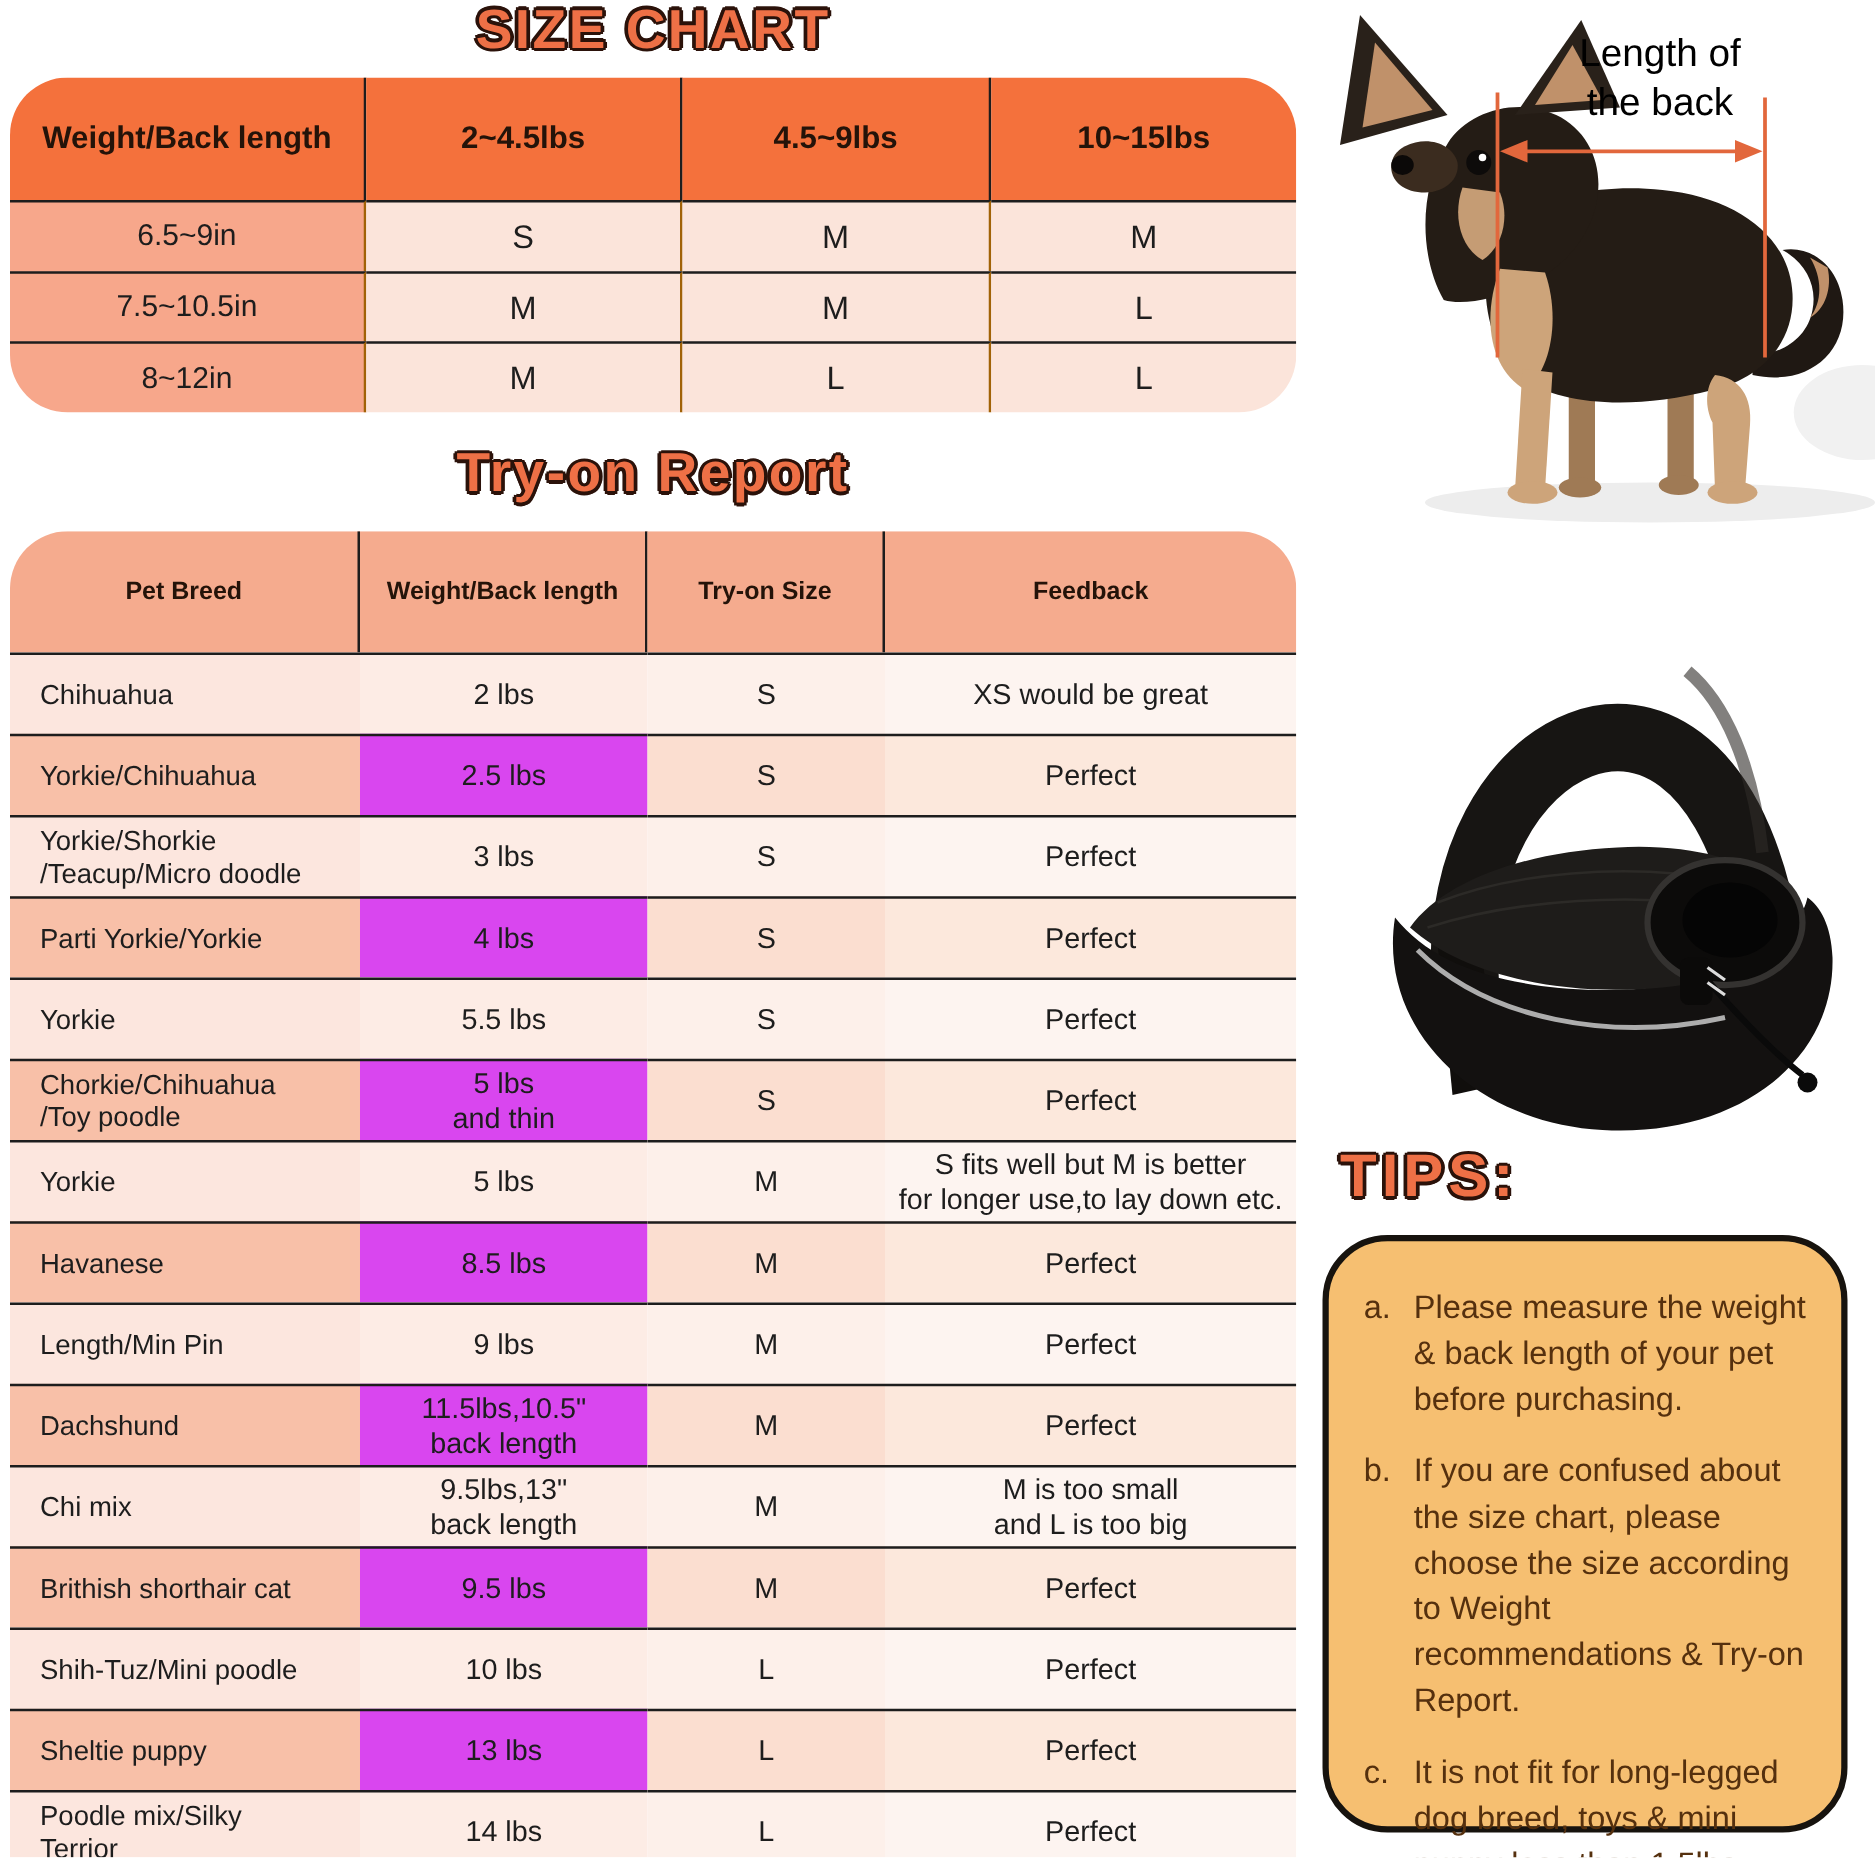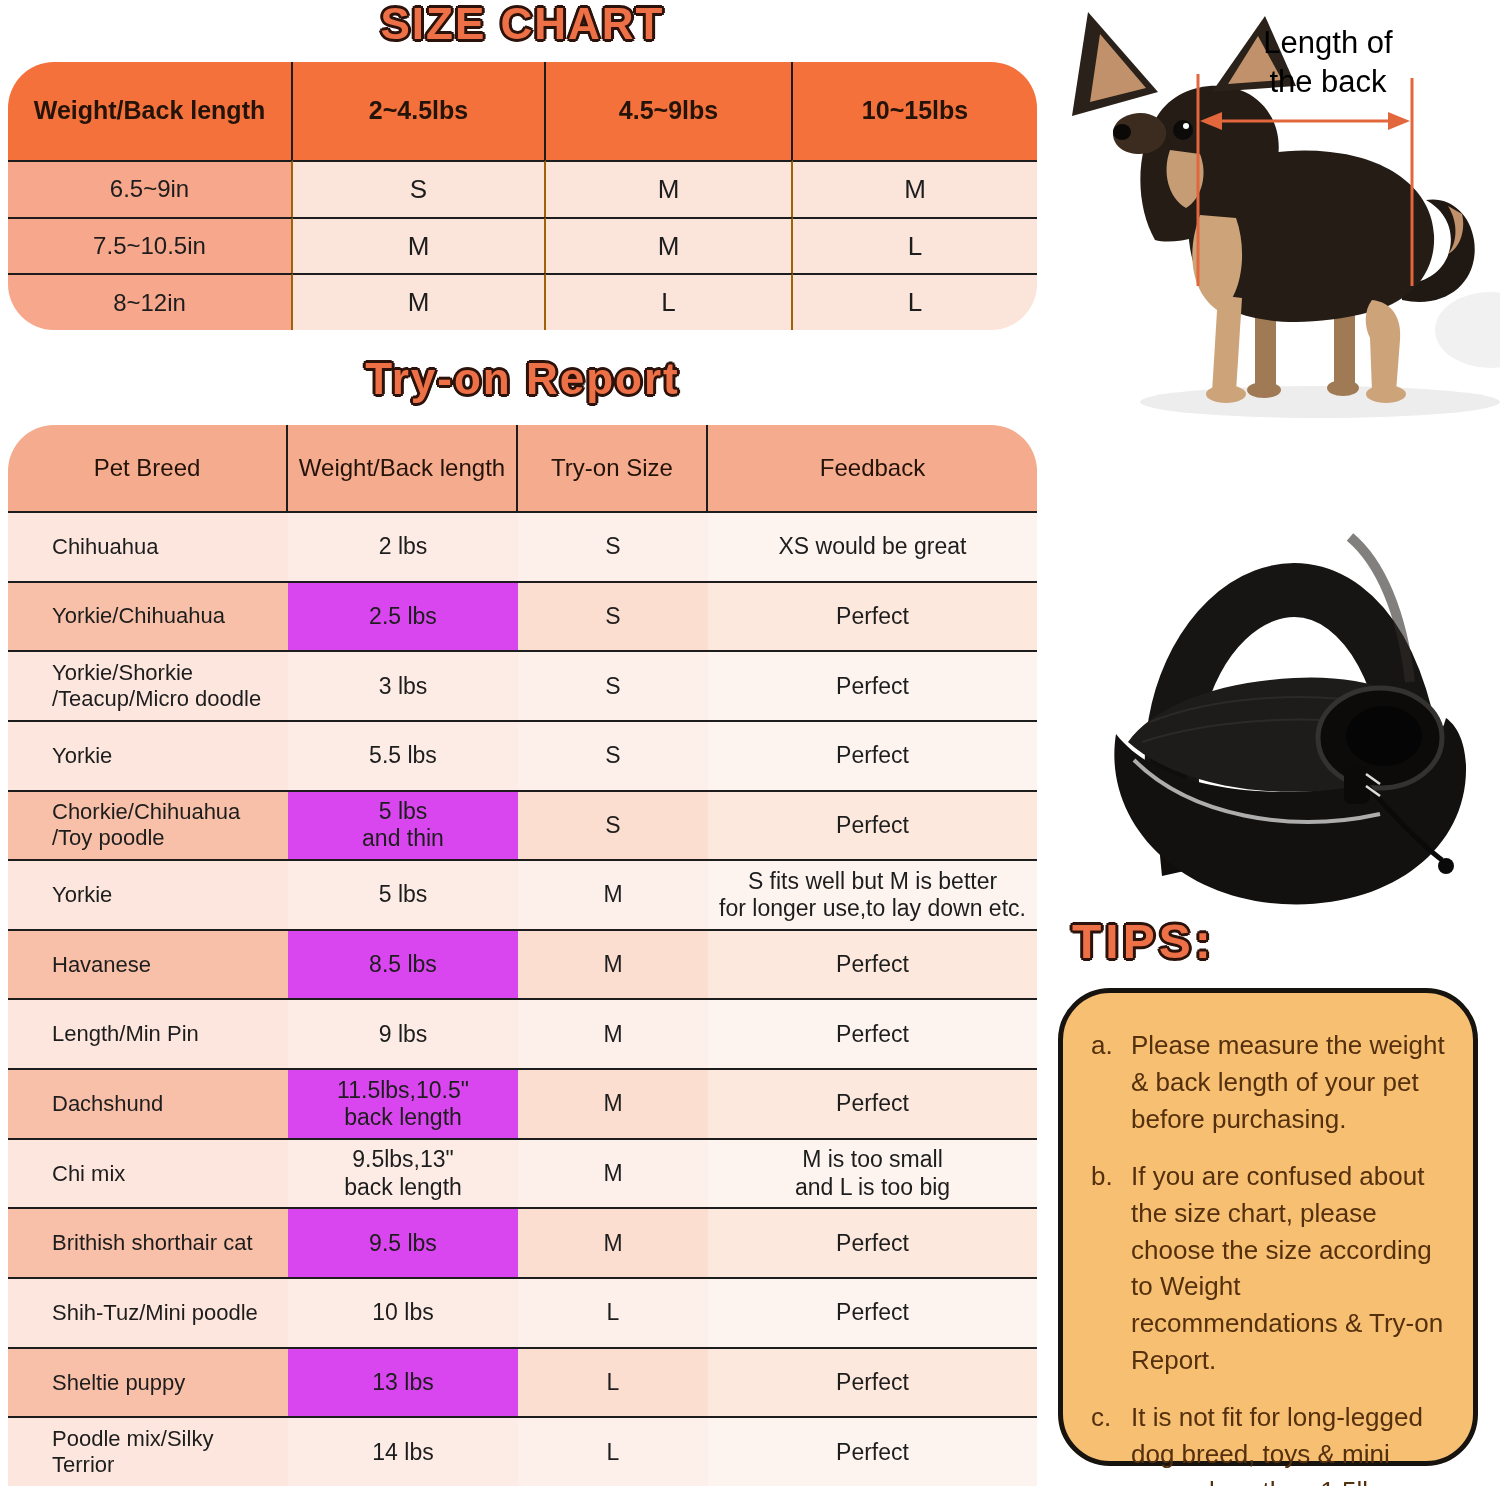--- a/index.html
+++ b/index.html
@@ -23,24 +23,24 @@
 
   
   .size-table th{background:#f4713c;height:98px;font-size:25px;font-weight:bold;color:#241309;border-right:2px solid #1d1d1d;}
   .size-table th:last-child{border-right:none;}
   .size-table td{border-top:2px solid #1d1d1d;border-right:2px solid #a16207;font-size:26px;}
   .size-table td:last-child{border-right:none;}
   .size-table td.rowhead{background:#f7a78b;font-size:24px;}
   .size-table td.sizecell{background:#fbe4da;}
 
   
-  .tryon-table th{background:#f5ab8e;height:86px;font-size:24px;font-weight:normal;color:#241309;border-right:2px solid #1d1d1d;}
+  .tryon-table th{background:#f5ab8e;height:97px;font-size:20px;font-weight:bold;color:#241309;border-right:2px solid #1d1d1d;}
   .tryon-table th:last-child{border-right:none;}
   .tryon-table td{border-top:2px solid #1d1d1d;font-size:23px;height:65px;}
-  .tryon-table td.breed{text-align:left;padding-left:44px;font-size:22px;}
+  .tryon-table td.breed{text-align:left;padding-left:24px;font-size:22px;}
   tr.light td:nth-child(1){background:#fce6de;}
   tr.light td:nth-child(2){background:#fdece5;}
   tr.light td:nth-child(3){background:#fdf0ea;}
   tr.light td:nth-child(4){background:#fdf4f0;}
   tr.dark td:nth-child(1){background:#f8c0a8;}
   tr.dark td:nth-child(2){background:#d946ef;}
   tr.dark td:nth-child(3){background:#fbded0;}
   tr.dark td:nth-child(4){background:#fce8dc;}
 
   
@@ -134,20 +134,26 @@
             <td>S</td>
             <td>Perfect</td>
           </tr>
           <tr class="light">
             <td class="breed">Yorkie/Shorkie
 /Teacup/Micro doodle</td>
             <td>3 lbs</td>
             <td>S</td>
             <td>Perfect</td>
           </tr>
+          <tr class="dark">
+            <td class="breed">Parti Yorkie/Yorkie</td>
+            <td>4 lbs</td>
+            <td>S</td>
+            <td>Perfect</td>
+          </tr>
           <tr class="light">
             <td class="breed">Yorkie</td>
             <td>5.5 lbs</td>
             <td>S</td>
             <td>Perfect</td>
           </tr>
           <tr class="dark">
             <td class="breed">Chorkie/Chihuahua
 /Toy poodle</td>
             <td>5 lbs

